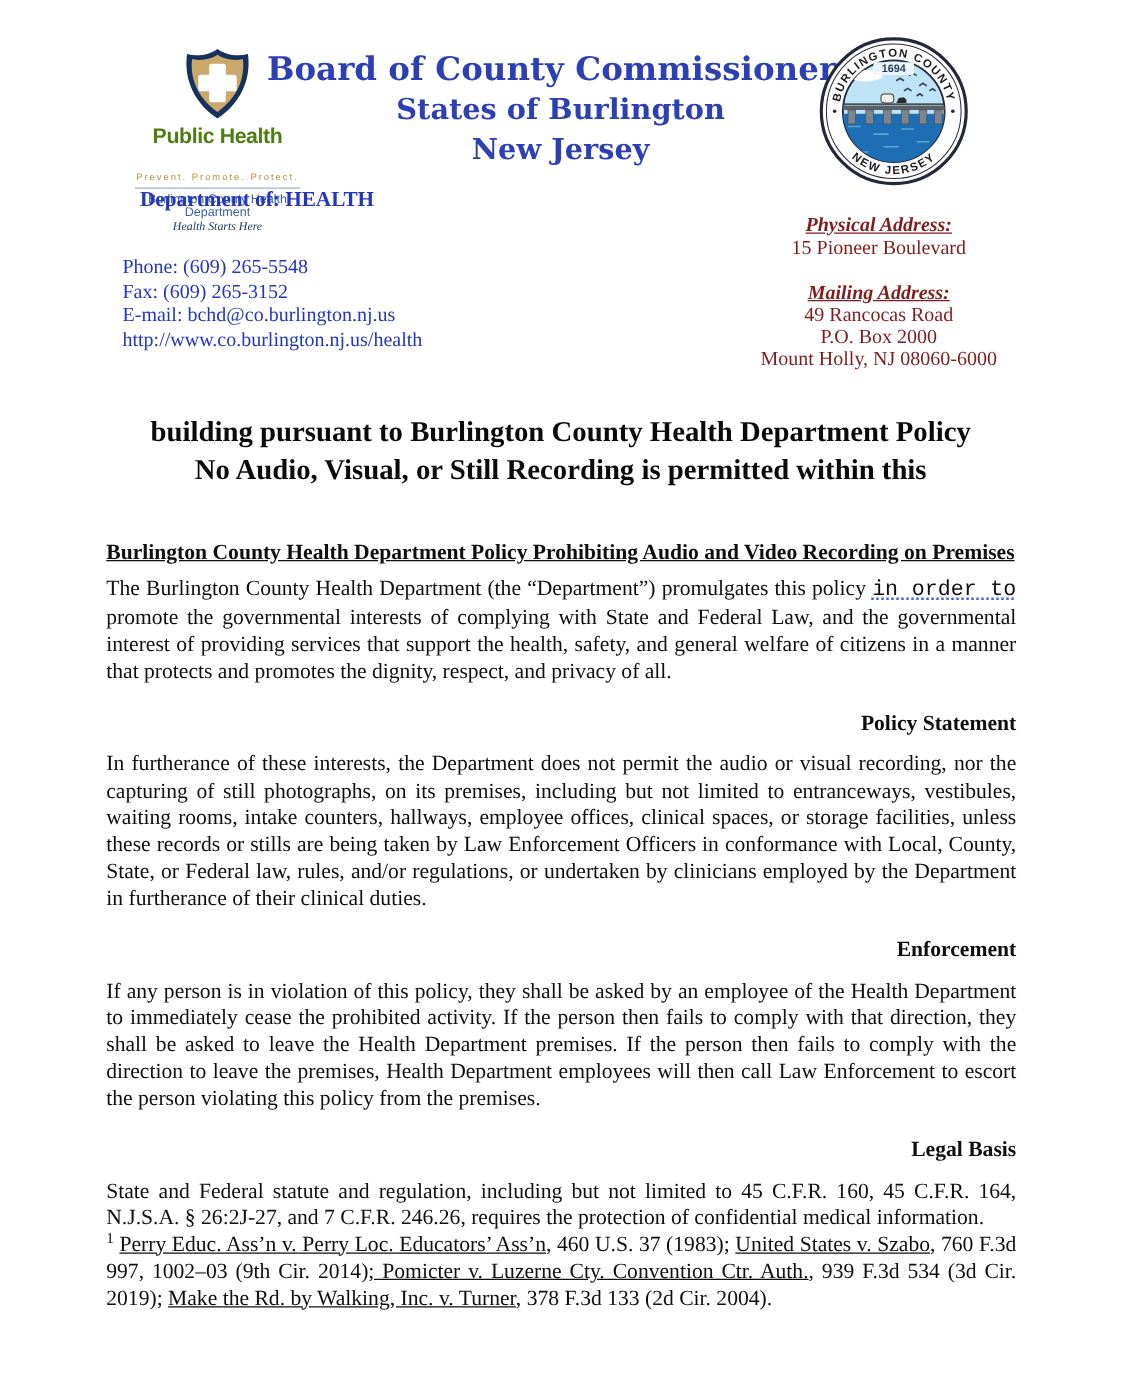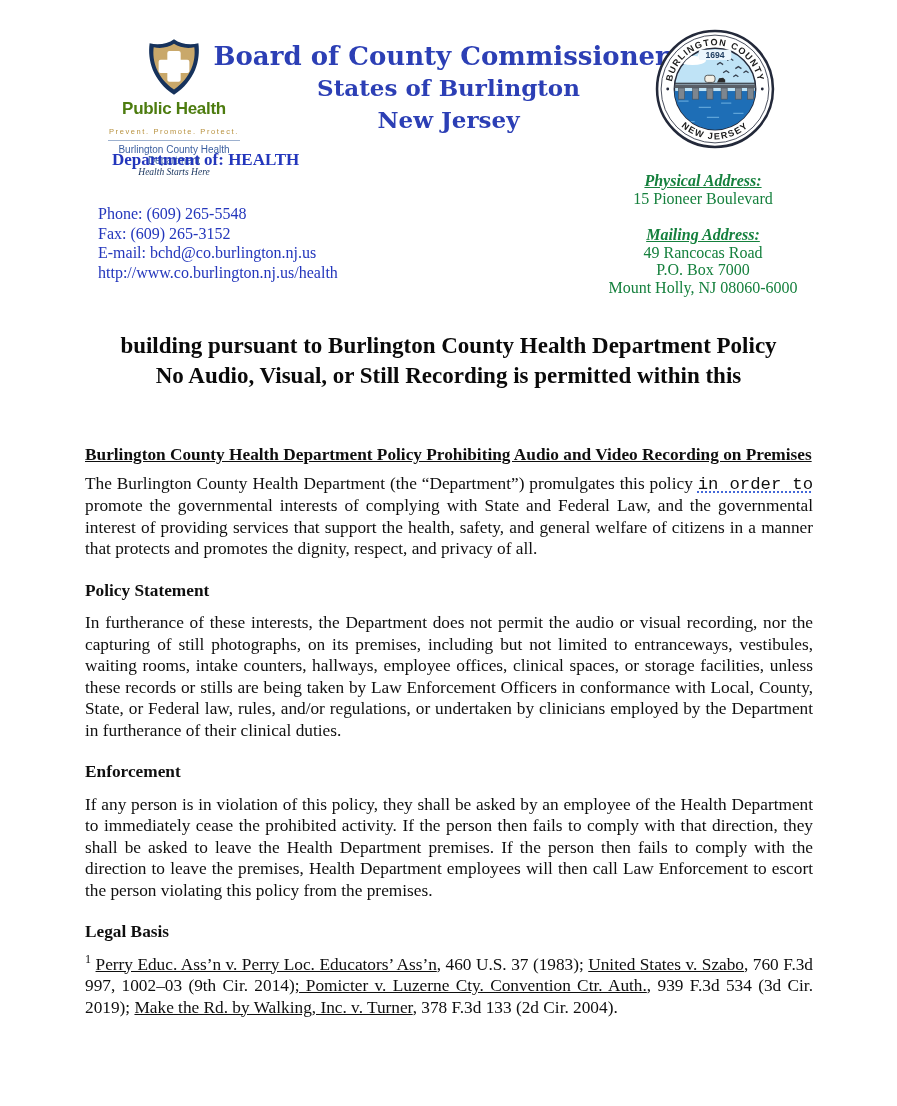--- a/index.html
+++ b/index.html
@@ -6,44 +6,44 @@
   html,body { background:#ffffff; }
   .page {
     position:relative; width:897px; height:1106px; margin:0 auto;
     background:#ffffff; overflow:hidden;
     font-family:"Liberation Serif", serif; color:#111;
   }
   
   .logo-block { position:absolute; left:98px; top:38px; width:152px; text-align:center; }
   .logo-shield { display:block; margin:0 auto; }
   .logo-brand { font-family:"Liberation Sans", sans-serif; font-weight:bold; font-size:17px; color:#4d7c0f; margin-top:3px; letter-spacing:-0.3px; }
-  .logo-tagline { font-family:"Liberation Sans", sans-serif; font-size:7.5px; color:#b8923f; letter-spacing:1.6px; margin-top:8px; }
+  .logo-tagline { font-family:"Liberation Sans", sans-serif; font-size:7.5px; color:#b8923f; letter-spacing:1.6px; margin-top:18px; }
   .logo-divider { border:0; border-top:1px solid #9db1cf; margin:4px 10px 3px 10px; }
   .logo-org { font-family:"Liberation Sans", sans-serif; font-size:10px; color:#3b5fa0; }
   .logo-slogan { font-family:"Liberation Serif", serif; font-style:italic; font-weight:normal; font-size:9.5px; color:#16325c; margin-top:1px; }
   
   .masthead { position:absolute; left:0; right:0; top:40px; text-align:center; color:#2c3fb5; font-family:"DejaVu Serif", serif; font-weight:bold; }
   .masthead-l1 { font-size:26px; line-height:32px; }
   .masthead-l2 { font-size:23px; line-height:32px; }
   .masthead-l3 { font-size:23px; line-height:32px; }
   
   .seal { position:absolute; left:654px; top:28px; width:122px; height:122px; }
   
   .dept-line { position:absolute; left:112px; top:150px; font-weight:bold; font-size:17px; color:#2336bc; }
   .contact { position:absolute; left:98px; top:204px; font-size:16px; line-height:19.5px; color:#2336bc; }
-  .addresses { position:absolute; left:553px; top:172px; width:300px; text-align:center; font-size:16px; line-height:17.5px; color:#15803d; }
+  .addresses { position:absolute; left:553px; top:172px; width:300px; text-align:center; font-size:16px; line-height:17.5px; color:#7f1d1d; }
   .addr-label { font-style:italic; font-weight:bold; text-decoration:underline; }
   .mailing { margin-top:19px; }
   
   .notice { position:absolute; left:0; right:0; top:331px; text-align:center; font-weight:bold; font-size:23px; line-height:30px; color:#0a0a0a; }
   
-  .bodytext { position:absolute; left:85px; top:444px; width:728px; font-size:17.3px; line-height:21.5px; color:#0f0f0f; text-align:justify; }
+  .bodytext { position:absolute; left:85px; top:431px; width:728px; font-size:17.3px; line-height:21.5px; color:#0f0f0f; text-align:justify; }
   .policy-heading { font-weight:bold; text-decoration:underline; margin:0 0 7px 0; }
   .bodytext p { margin:0 0 20px 0; }
-  .sec-title { font-weight:bold; font-size:17.3px; margin:0 0 11px 0; text-align:left; }
+  .sec-title { font-weight:bold; font-size:17.3px; margin:0 0 11px 0; text-align:right; }
   .footnote { margin:0; }
   .u { text-decoration:underline; }
   .dotted { text-decoration:underline dotted #4468d8 2px; text-underline-offset:3px;font-family:Liberation Mono, monospace; }
   sup { font-size:70%; line-height:0; }
 </style>
 </head>
 <body>
 
 <div class="page">
 
@@ -118,21 +118,21 @@
   </div>
 
   <div class="addresses">
     <div class="physical">
       <div class="addr-label">Physical Address:</div>
       <div>15 Pioneer Boulevard</div>
     </div>
     <div class="mailing">
       <div class="addr-label">Mailing Address:</div>
       <div>49 Rancocas Road</div>
-      <div>P.O. Box 7000</div>
+      <div>P.O. Box 2000</div>
       <div>Mount Holly, NJ 08060-6000</div>
     </div>
   </div>
 
   <div class="notice">
     <div>building pursuant to Burlington County Health Department Policy</div>
     <div>No Audio, Visual, or Still Recording is permitted within this</div>
   </div>
 
   <div class="bodytext">
@@ -140,17 +140,18 @@
 
     <p><span>The Burlington County Health Department (the “Department”) promulgates this policy </span><span class="dotted">in order to</span><span> promote the governmental interests of complying with State and Federal Law, and the governmental interest of providing services that support the health, safety, and general welfare of citizens in a manner that protects and promotes the dignity, respect, and privacy of all.</span></p>
 
     <div class="sec-title">Policy Statement</div>
     <p>In furtherance of these interests, the Department does not permit the audio or visual recording, nor the capturing of still photographs, on its premises, including but not limited to entranceways, vestibules, waiting rooms, intake counters, hallways, employee offices, clinical spaces, or storage facilities, unless these records or stills are being taken by Law Enforcement Officers in conformance with Local, County, State, or Federal law, rules, and/or regulations, or undertaken by clinicians employed by the Department in furtherance of their clinical duties.</p>
 
     <div class="sec-title">Enforcement</div>
     <p>If any person is in violation of this policy, they shall be asked by an employee of the Health Department to immediately cease the prohibited activity. If the person then fails to comply with that direction, they shall be asked to leave the Health Department premises. If the person then fails to comply with the direction to leave the premises, Health Department employees will then call Law Enforcement to escort the person violating this policy from the premises.</p>
 
     <div class="sec-title">Legal Basis</div>
+    <p style="margin-bottom:0">State and Federal statute and regulation, including but not limited to 45 C.F.R. 160, 45 C.F.R. 164, N.J.S.A. § 26:2J-27, and 7 C.F.R. 246.26, requires the protection of confidential medical information.</p>
 
     <p class="footnote"><sup>1</sup><span> </span><span class="u">Perry Educ. Ass’n v. Perry Loc. Educators’ Ass’n</span><span>, 460 U.S. 37 (1983); </span><span class="u">United States v. Szabo,</span><span> 760 F.3d 997, 1002–03 (9th Cir. 2014</span><span class="u">); Pomicter v. Luzerne Cty. Convention Ctr. Auth.</span><span>, 939 F.3d 534 (3d Cir. 2019); </span><span class="u">Make the Rd. by Walking, Inc. v. Turner</span><span>, 378 F.3d 133 (2d Cir. 2004).</span></p>
   </div>
 
 </div>
 
 </body></html>

